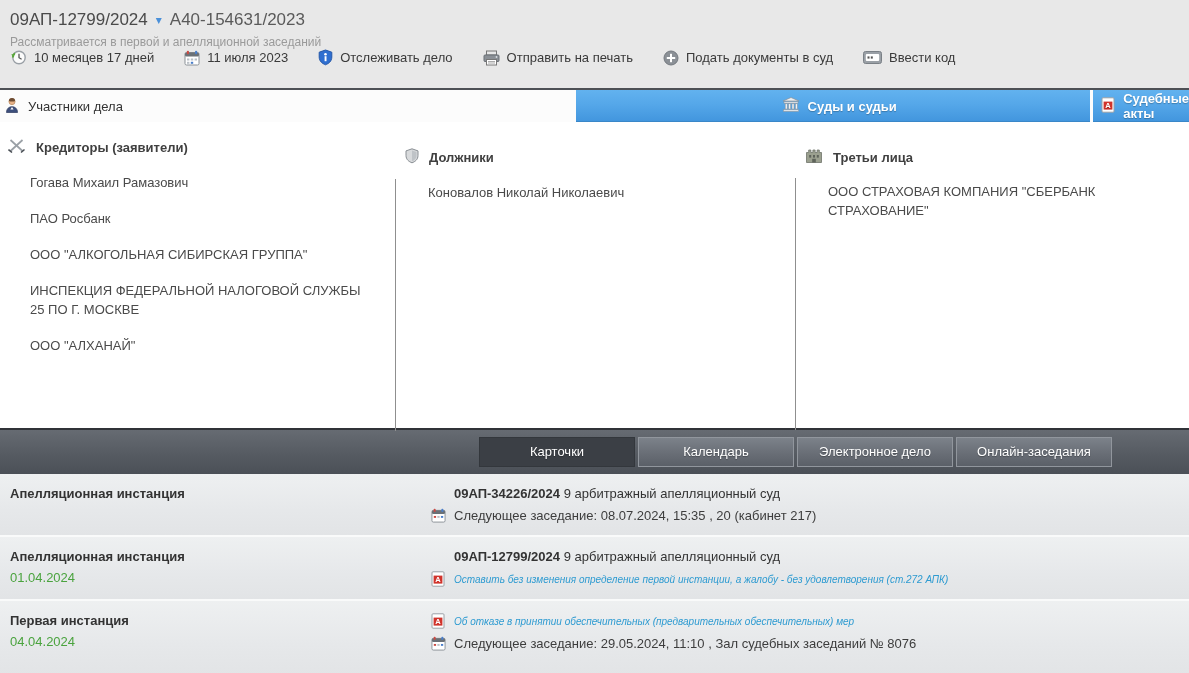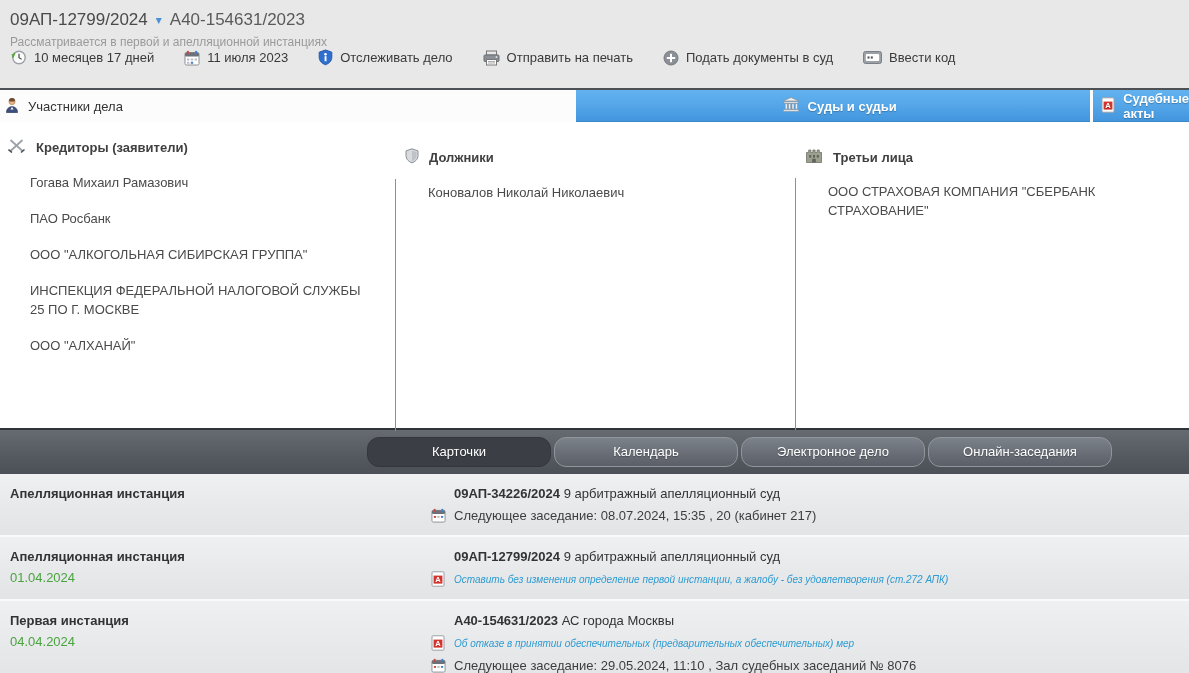--- a/index.html
+++ b/index.html
@@ -54,22 +54,22 @@
   .pcol3 .pitem { max-width:300px; }
 
   
   .darkbar {
     height:46px; background:linear-gradient(180deg,#666b72 0%, #565b62 55%, #4b5057 100%);
     border-top:2px solid #303338; box-sizing:border-box;
     display:flex; align-items:center; justify-content:flex-end;
     padding-right:77px; gap:3px;
   }
   .vtab {
-    width:184px; height:30px; line-height:28px; box-sizing:border-box; text-align:center;
-    color:#fff; cursor:pointer; border:1px solid #91969d; border-radius:12px;
+    width:156px; height:30px; line-height:28px; box-sizing:border-box; text-align:center;
+    color:#fff; cursor:pointer; border:1px solid #91969d; border-radius:0;
     background:linear-gradient(180deg,#7c828a 0%, #696e76 55%, #5b6068 100%);
     text-shadow:0 1px 1px rgba(0,0,0,0.3); white-space:nowrap; font-size:13px;
   }
   .vtab.active { background:#3b3f45; border-color:#33373c; }
 
   
   .instances { background:#fff; }
   .irow {
     background:linear-gradient(180deg,#eef0f1 0%, #e6e8ea 60%, #e2e4e6 100%);
     border-bottom:2px solid #f9fafa;
@@ -91,21 +91,21 @@
 <body>
 
 <div class="page">
 
   <header class="top">
     <div class="title-row">
       <span class="case-no">09АП-12799/2024</span>
       <span class="caret">▾</span>
       <span class="related-case">А40-154631/2023</span>
     </div>
-    <div class="subtitle">Рассматривается в первой и апелляционной инстанциях</div>
+    <div class="subtitle">Рассматривается в первой и апелляционной заседаний</div>
 
     <div class="toolbar">
       <span class="titem">
         <span>
           <svg width="17" height="17" viewBox="0 0 17 17">
             <circle cx="9" cy="8.5" r="6.2" fill="#fbfbfb" stroke="#9aa0a6" stroke-width="1.4"></circle>
             <path d="M9 4.8 V8.7 l2.6 1.5" stroke="#555" stroke-width="1.3" fill="none"></path>
             <path d="M2.9 8.5 a6.2 6.2 0 0 1 1.9-4.4" stroke="#5aa73c" stroke-width="2" fill="none"></path>
             <path d="M1.2 5.6 l2.2 2.6 1.3-3.4 z" fill="#5aa73c"></path>
           </svg>
@@ -338,25 +338,20 @@
       </div>
     </div>
 
     <div class="irow">
       <div class="ileft">
         <div class="iname">Первая инстанция</div>
         <div class="idate">04.04.2024</div>
       </div>
       <div class="ibody">
         <div class="iline">
-          <span class="case-num">А40-154631/2023</span>
-          <span> </span>
-          <span>АС города Москвы</span>
-        </div>
-        <div class="iline">
           <span class="licon">
             <svg width="14" height="16" viewBox="0 0 14 16">
               <rect x="1" y="0.8" width="12" height="14.4" rx="1" fill="#fff" stroke="#9aa0a6"></rect>
               <rect x="2.6" y="4.6" width="8.8" height="8" fill="#d0342c"></rect>
               <text x="7" y="11" font-size="7.5" font-family="Liberation Sans, sans-serif" font-weight="bold" fill="#fff" text-anchor="middle">A</text>
             </svg>
           </span>
           <span class="act-link">Об отказе в принятии обеспечительных (предварительных обеспечительных) мер</span>
         </div>
         <div class="iline">

